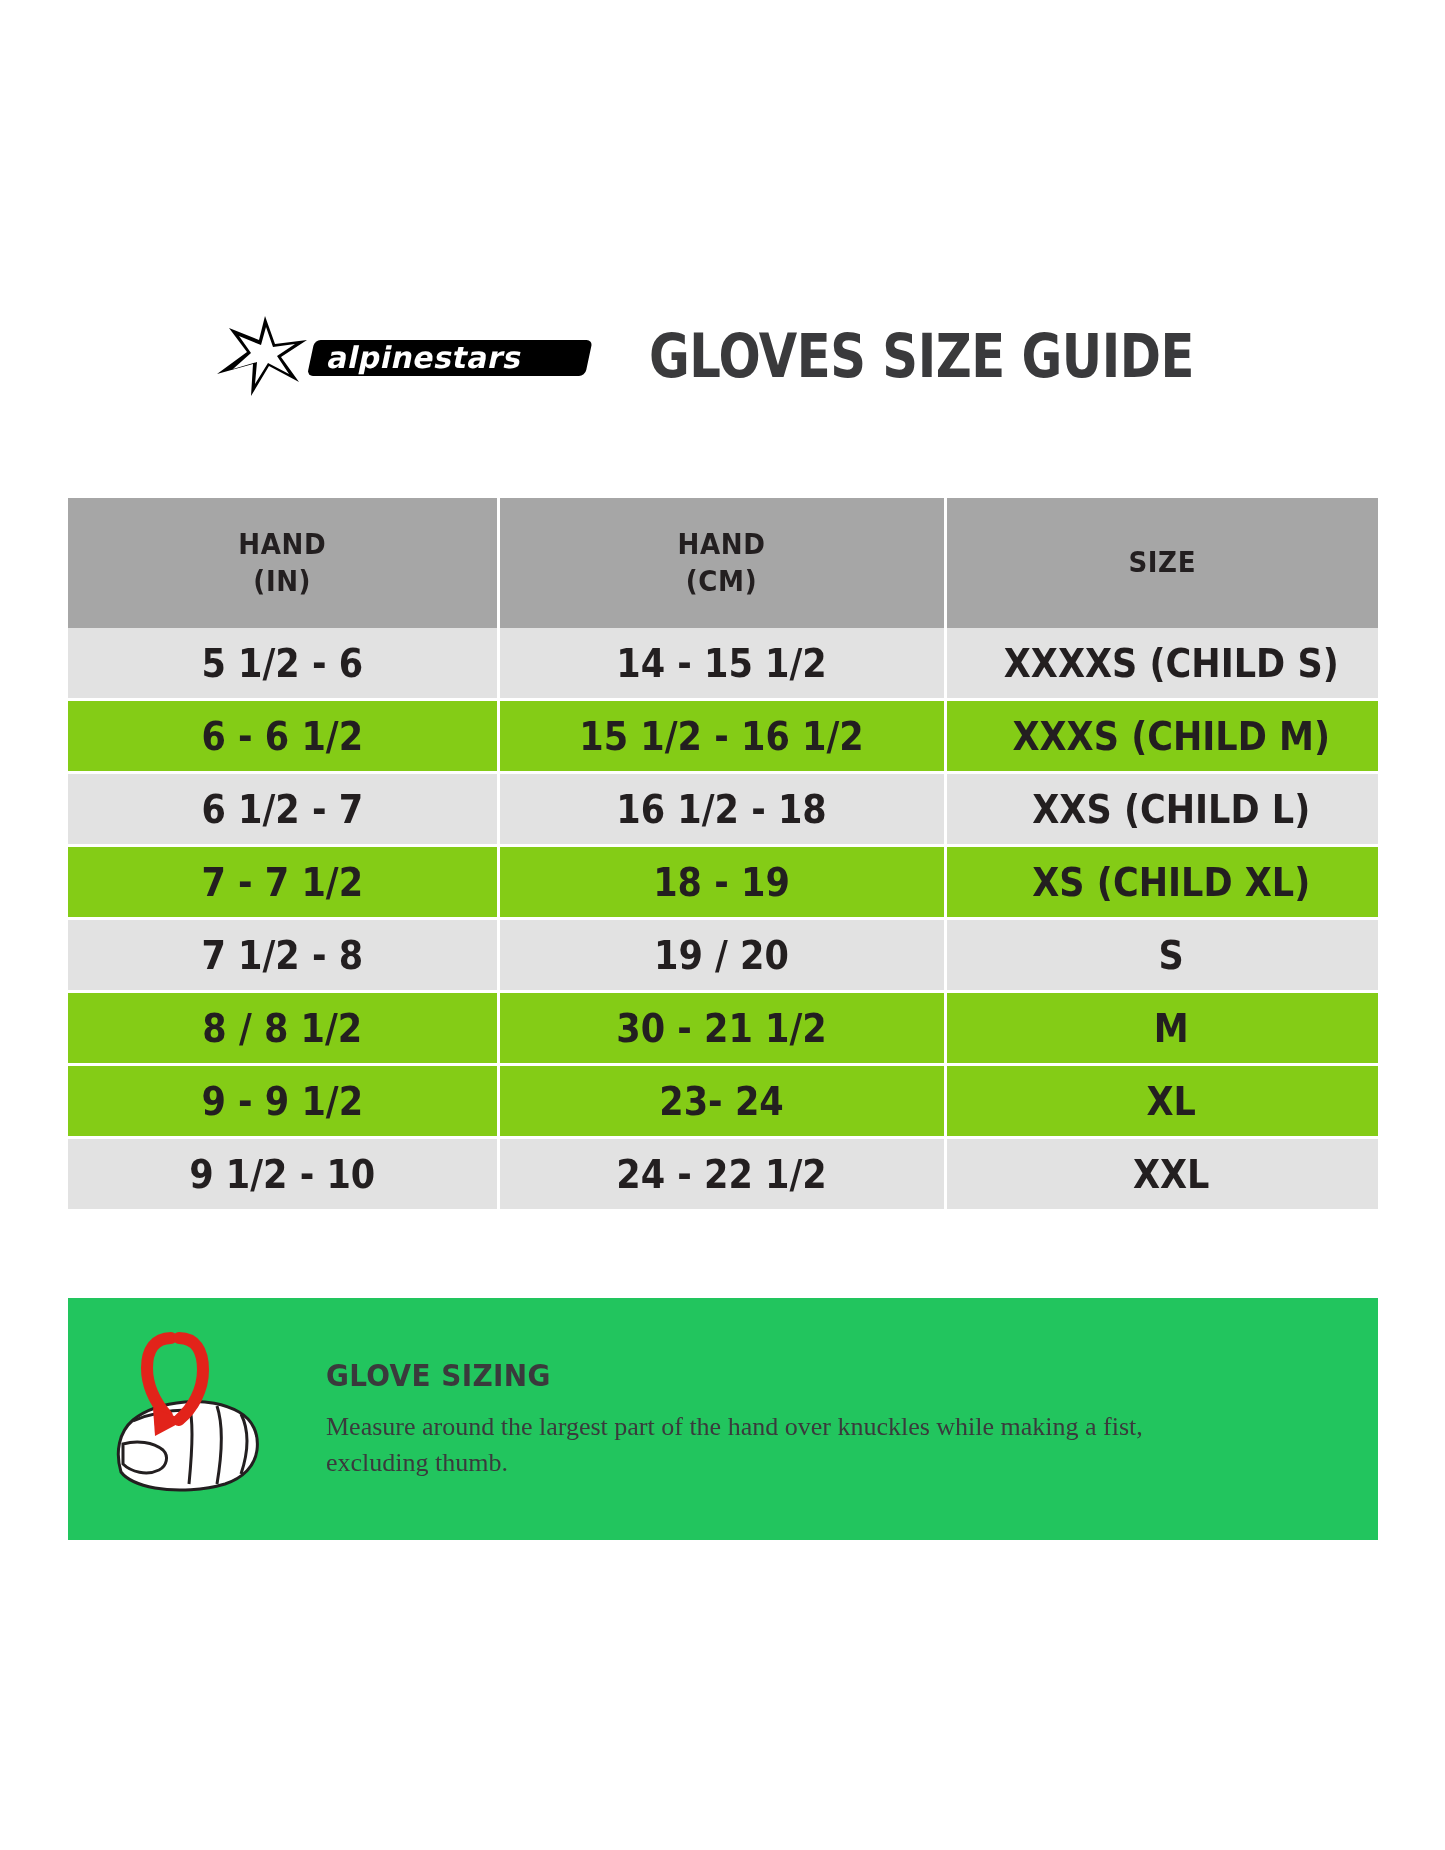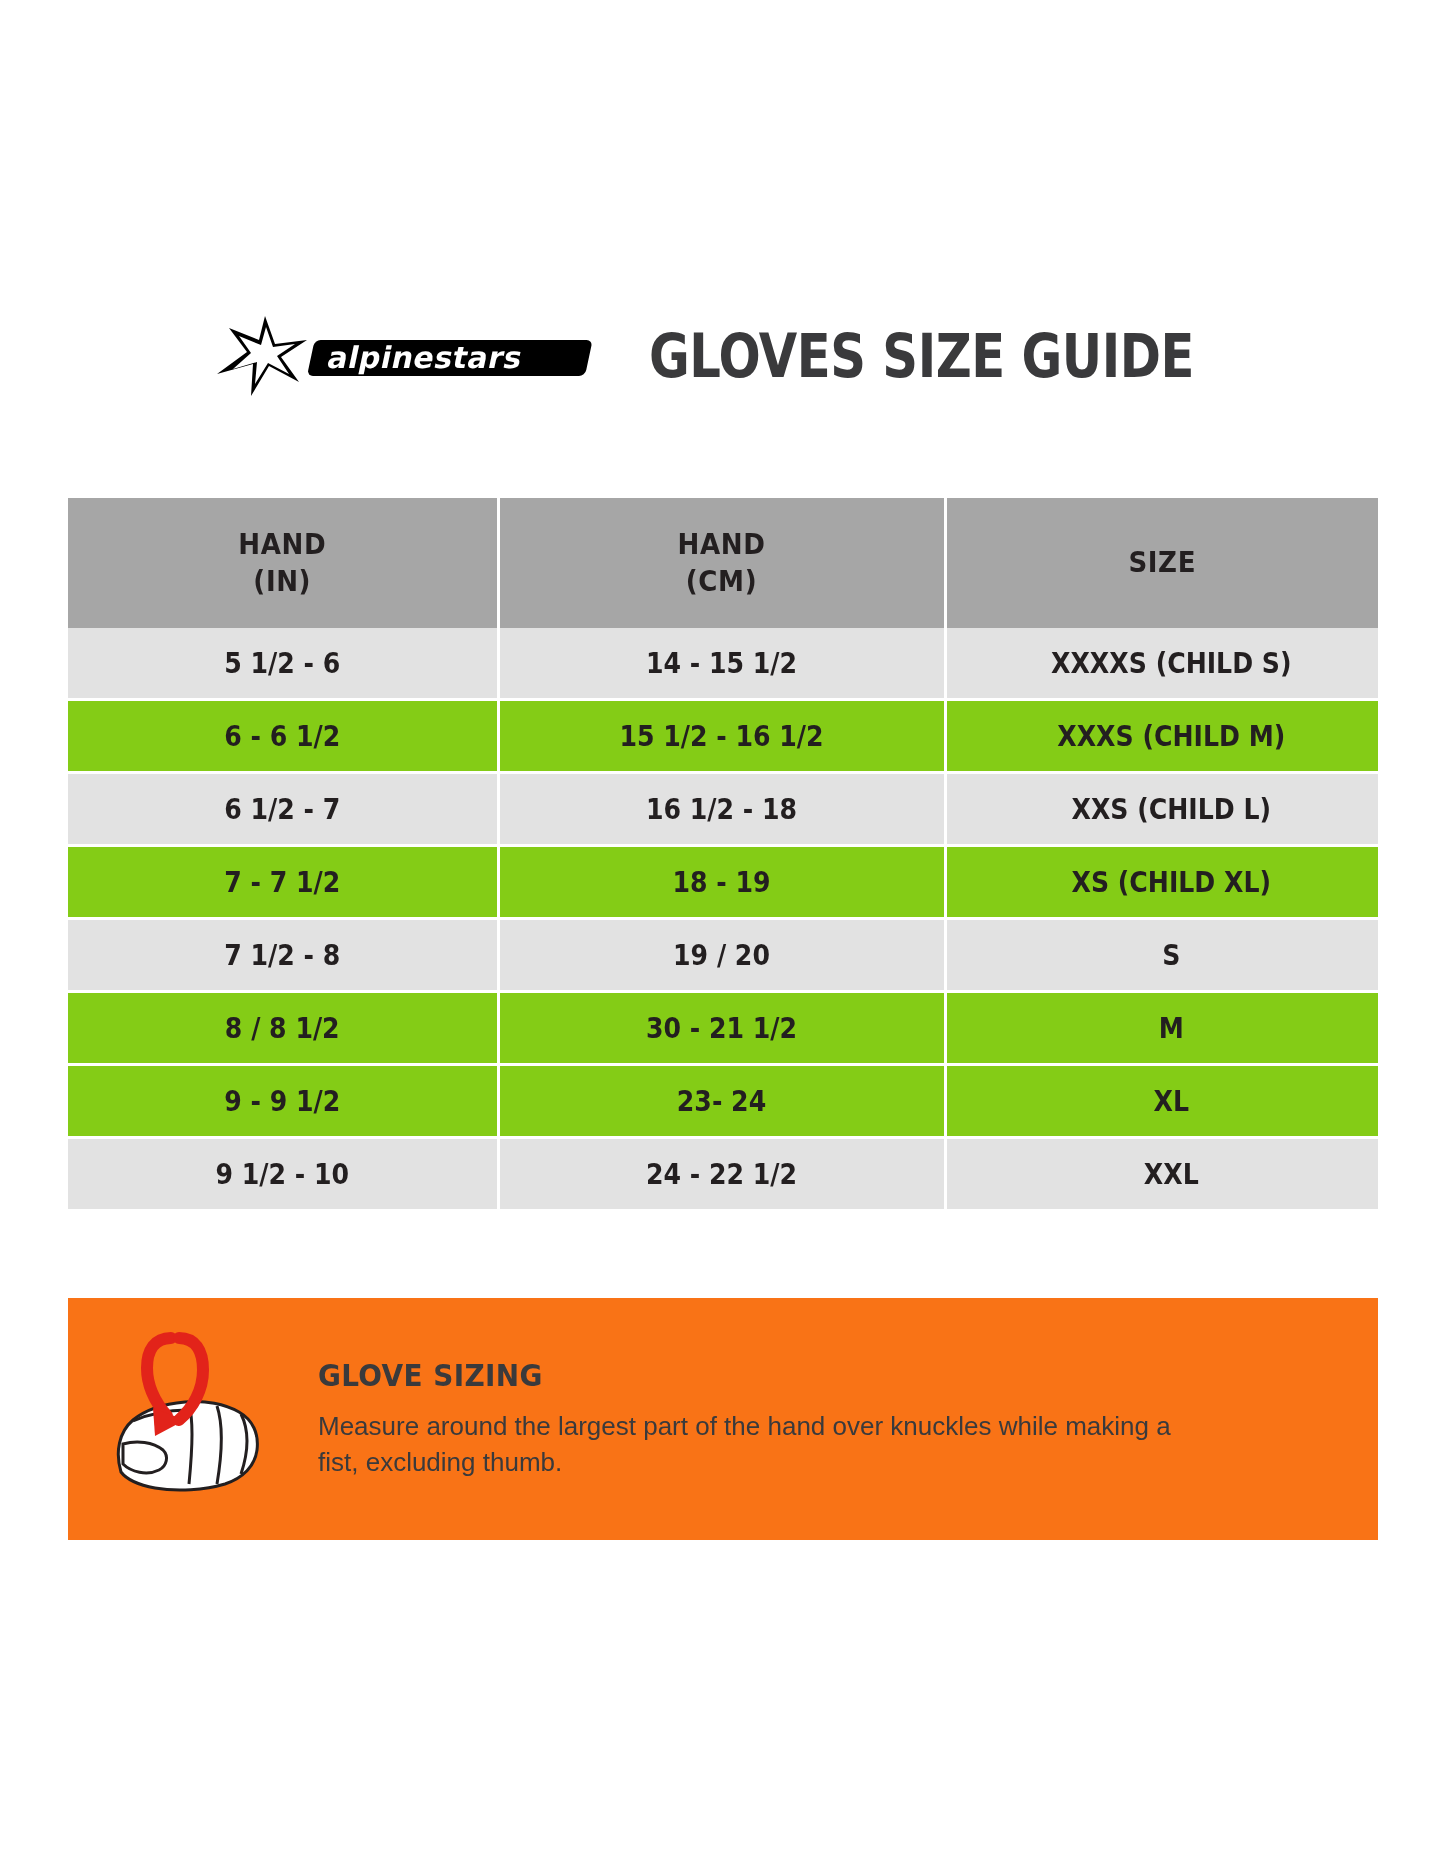--- a/index.html
+++ b/index.html
@@ -80,43 +80,44 @@
     border-right: 3px solid #ffffff;
     font-family: "DejaVu Sans Condensed", "Liberation Sans", sans-serif;
   }
   .size-table thead th:last-child { border-right: none; }
   .size-table thead th .ln { display: block; line-height: 1.28; }
 
   .size-table tbody td {
     height: 70px;
     vertical-align: middle;
     text-align: center;
-    font-size: 28px;
+    font-size: 39px;
     font-weight: 700;
     color: #231f20;
     border-right: 3px solid #ffffff;
     border-bottom: 3px solid #ffffff;
     font-family: "DejaVu Sans Condensed", "Liberation Sans", sans-serif;
     margin-left: 38px;
   }
   .size-table tbody td:last-child { border-right: none; padding-left: 18px; }
   .size-table tbody tr.odd td { background: #e2e2e2; }
   .size-table tbody tr.even td { background: #84cc16; }
   .size-table tbody tr:last-child td { border-bottom: none; }
 
   
   .note-panel {
     position: absolute;
     left: 68px;
     top: 1298px;
     width: 1310px;
     height: 242px;
-    background: #f97316;
-    display: flex;
-    align-items: center;
+    background: #22c55e;
+    display: flex;
+    align-items: center;
+    gap: 8px;
   }
   .note-icon {
     width: 250px;
     min-width: 250px;
     height: 100%;
     display: flex;
     align-items: center;
     justify-content: center;
   }
   .note-text {
@@ -124,21 +125,21 @@
   }
   .note-title {
     font-family: "DejaVu Sans Condensed", "Liberation Sans", sans-serif;
     font-size: 31px;
     font-weight: 700;
     color: #3a3a3c;
     letter-spacing: 0.4px;
     margin-bottom: 16px;
   }
   .note-body {
-    font-family: Liberation Sans, sans-serif;
+    font-family: Liberation Serif, serif;
     font-size: 26px;
     line-height: 1.38;
     color: #3a3a3c;
     max-width: 900px;
   }
 </style>
 </head>
 <body>
 
 <div class="page">

